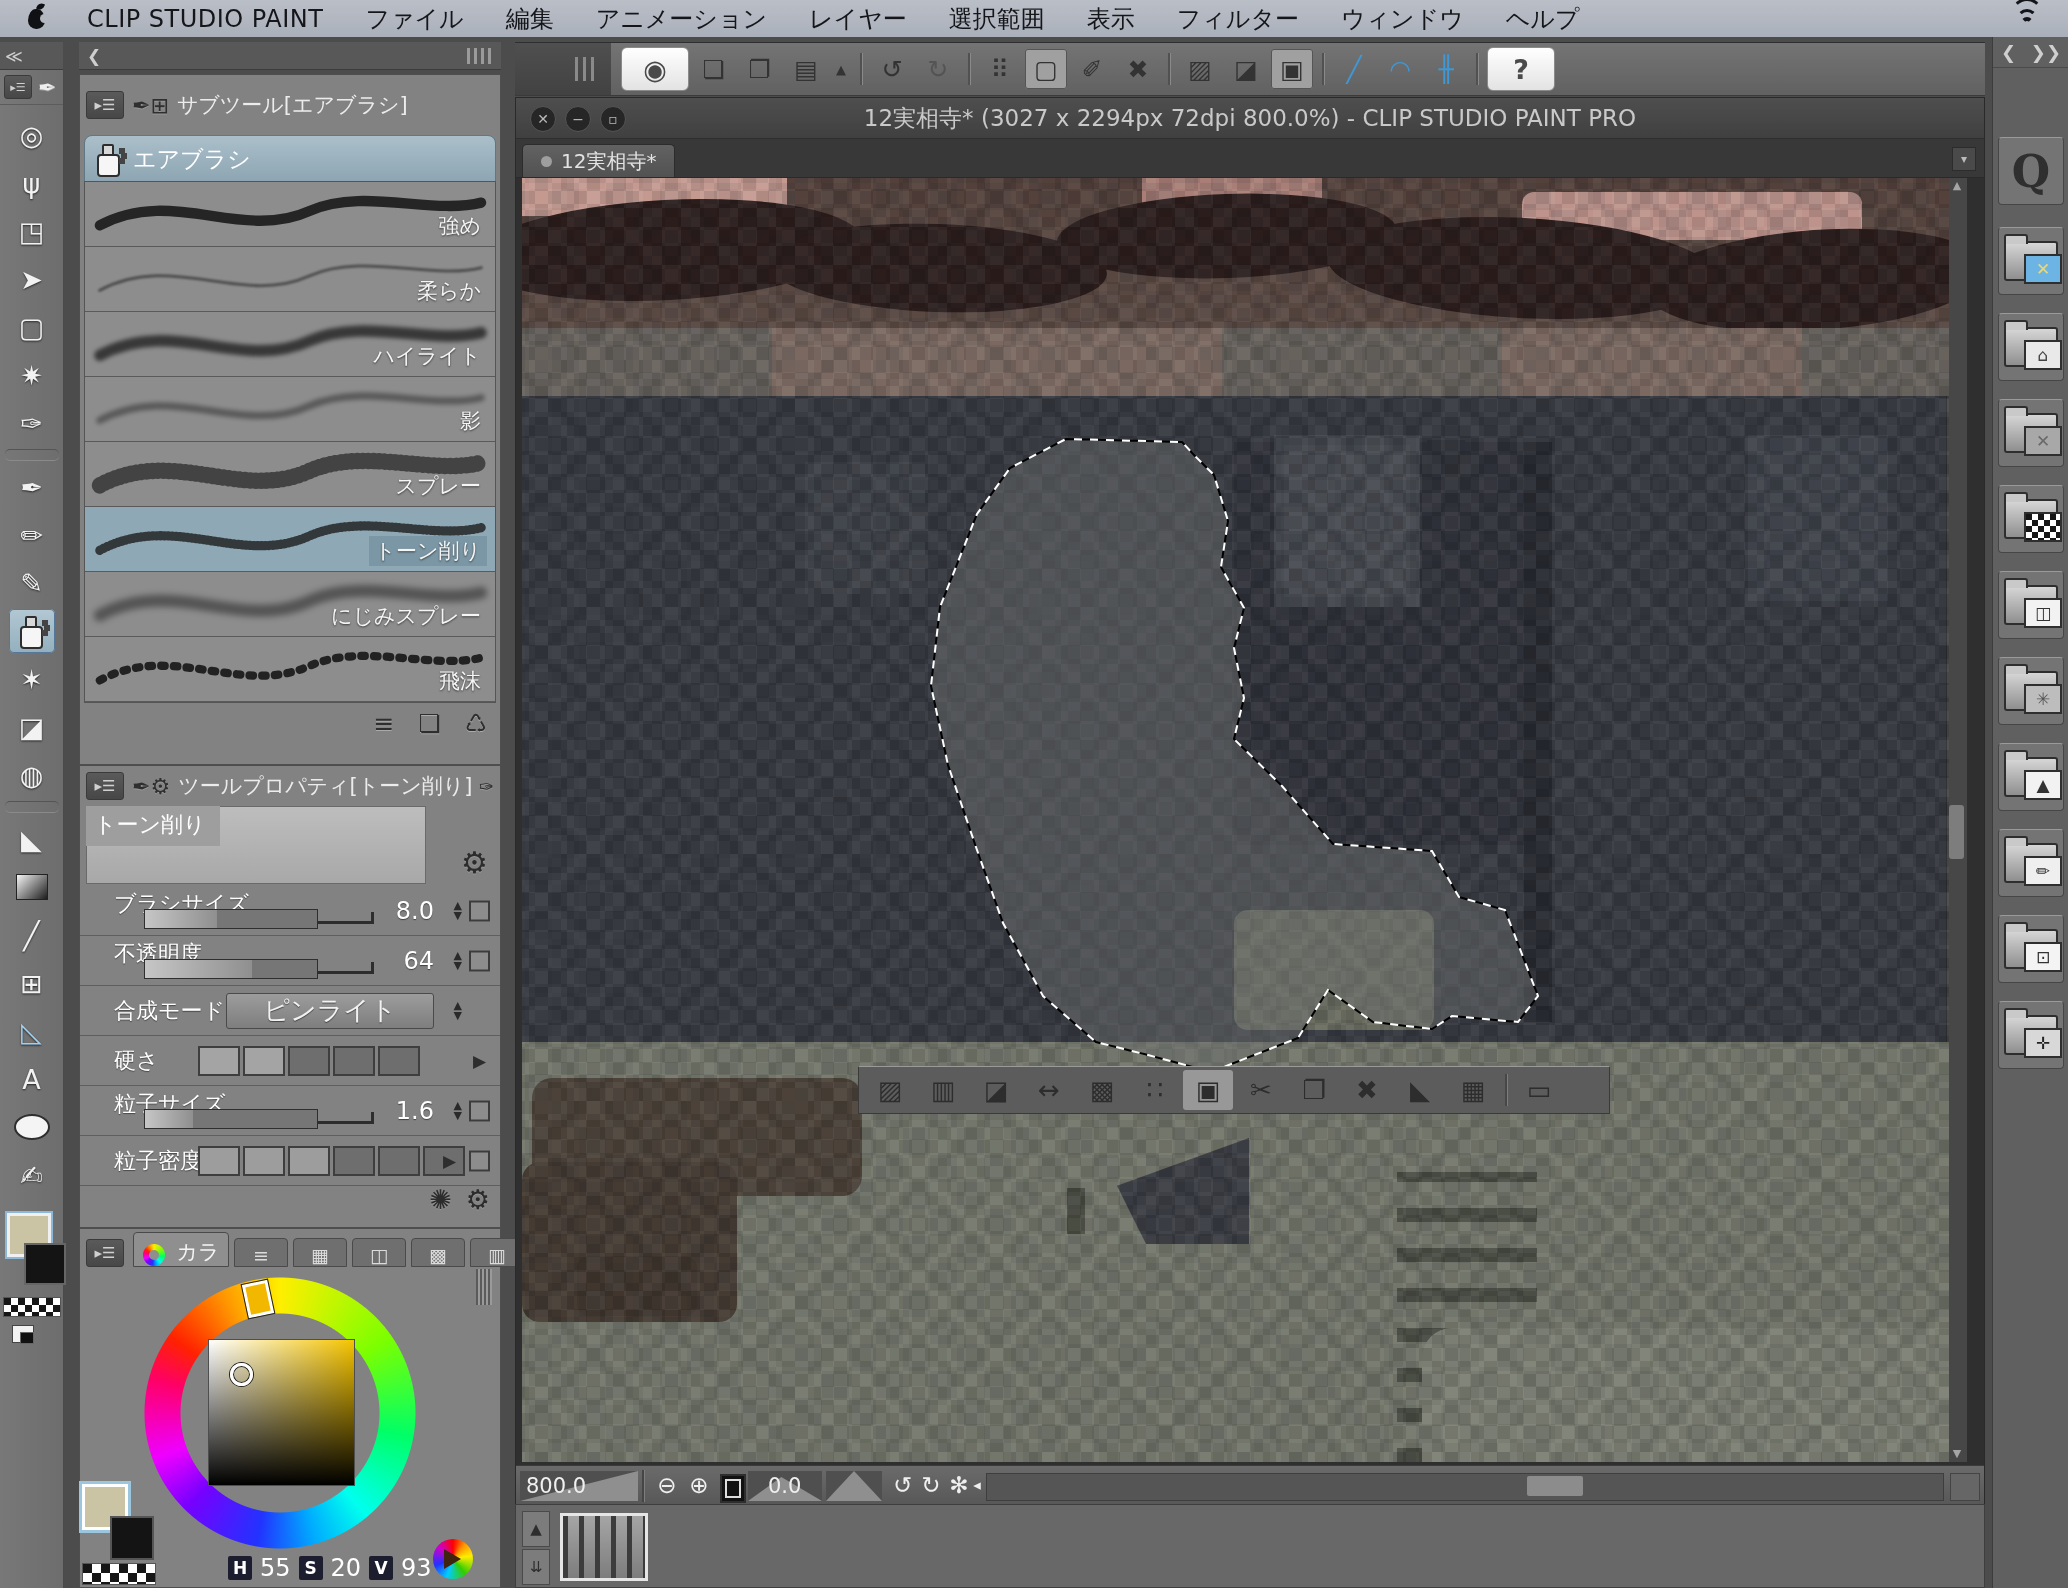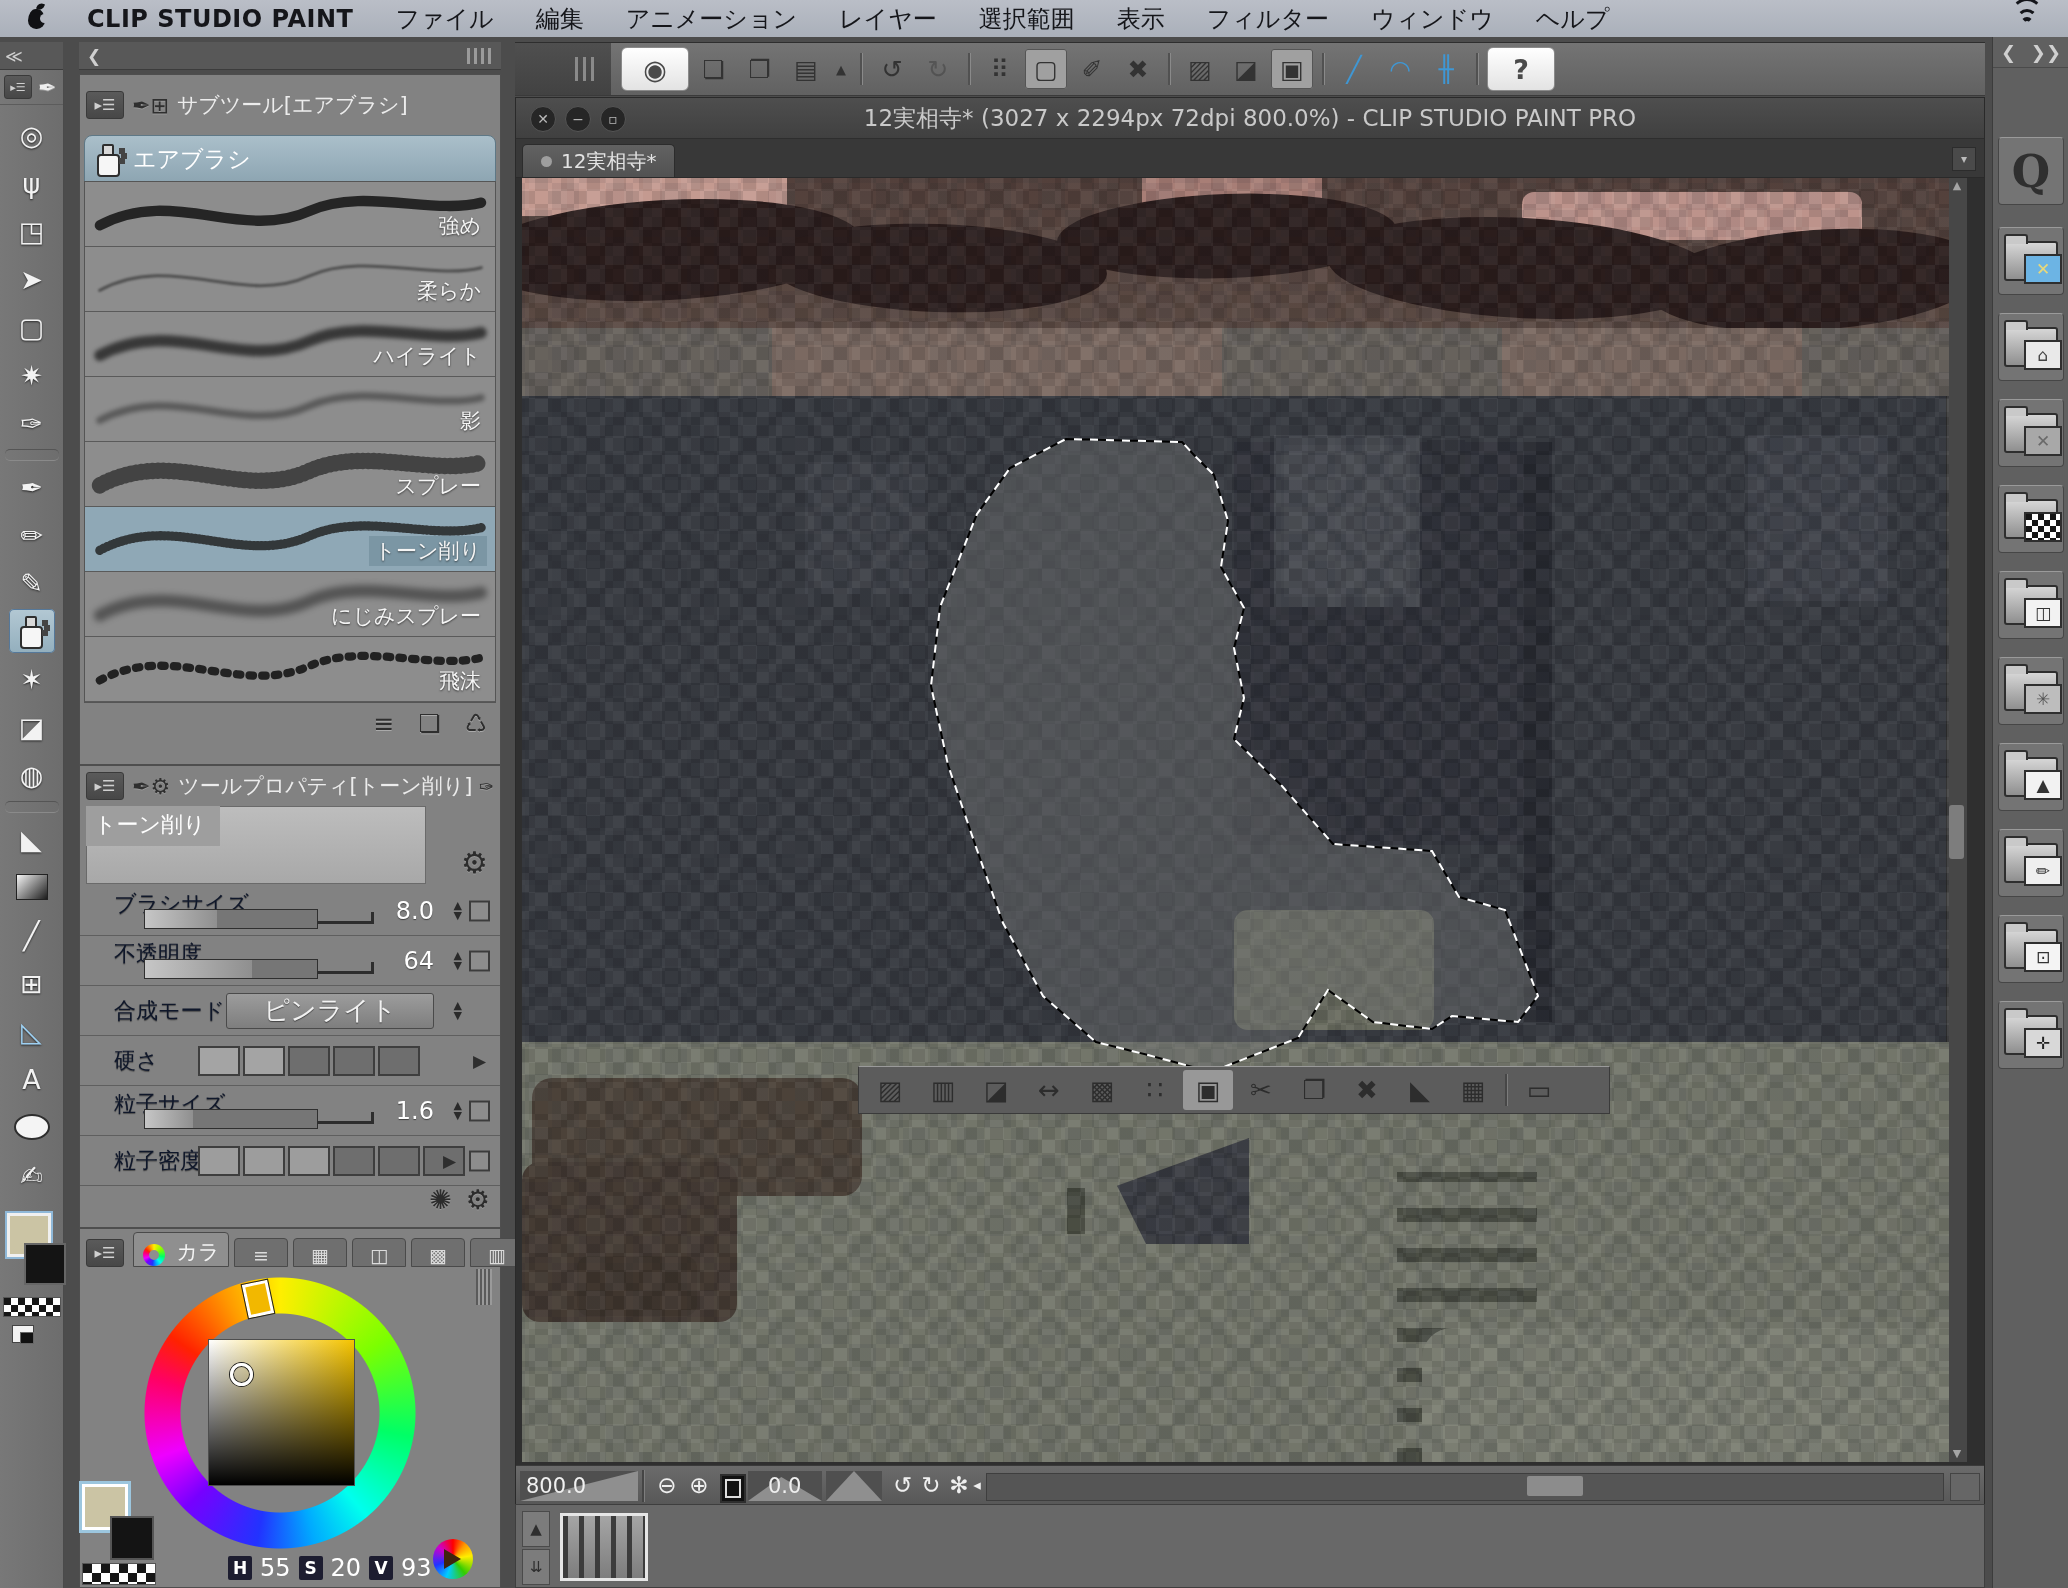--- a/index.html
+++ b/index.html
@@ -2,21 +2,21 @@
 <html><head>
 <meta charset="utf-8">
 <style>
   html,body{margin:0;padding:0;background:#333;}
   .root{position:relative;width:2068px;height:1588px;overflow:hidden;background:#4c4c4c;
         font-family:"DejaVu Sans","Liberation Sans",sans-serif;-webkit-font-smoothing:antialiased;}
   .abs{position:absolute;}
   
   .menubar{position:absolute;left:0;top:0;width:2068px;height:37px;background:linear-gradient(#babec7,#aab0ba);
            display:flex;align-items:center;gap:42px;padding-left:28px;box-sizing:border-box;color:#15161a;font-size:24px;}
-  .menubar .appname{font-weight:bold;letter-spacing:.5px;}
+  .menubar .appname{font-weight:normal;letter-spacing:.5px;}
   .menubar .mitem{white-space:nowrap;}
   .apple{width:17px;height:20px;background:#101114;border-radius:46% 46% 48% 48%/58% 58% 42% 42%;position:relative;flex:0 0 auto;}
   .apple::before{content:"";position:absolute;left:9px;top:-6px;width:7px;height:7px;background:#101114;border-radius:80% 0 80% 0;transform:rotate(20deg);}
   .apple::after{content:"";position:absolute;right:-4px;top:5px;width:9px;height:9px;background:#b3b7c0;border-radius:50%;}
   .wifi{position:absolute;right:26px;top:7px;width:30px;height:23px;}
   .wifi i{position:absolute;left:50%;bottom:0;transform:translateX(-50%);border:3px solid #14151a;border-radius:50%;border-color:#14151a transparent transparent transparent;}
   .wifi i.w1{width:26px;height:26px;}
   .wifi i.w2{width:15px;height:15px;}
   .wifi i.w3{width:5px;height:5px;border-width:4px;}
   
@@ -90,21 +90,21 @@
   .brush-row[data-selected="true"] .brush-label{background:#7b96a4;}
   .subfoot{position:absolute;right:6px;display:flex;gap:10px;}
   .subfoot .fico{width:36px;height:36px;display:flex;align-items:center;justify-content:center;font-size:25px;color:#2e2e2e;text-shadow:0 1px 0 #aaa;}
   
   .nameblock{position:absolute;left:6px;right:6px;height:76px;}
   .nameblock .lightarea{position:absolute;left:0;top:0;width:338px;height:76px;background:linear-gradient(#bdbdbd,#a8a8a8);border:1px solid #6a6a6a;}
   .nameblock .chip{position:absolute;left:0;top:0;padding:4px 14px 6px 8px;background:#9e9e9e;color:#fff;font-size:22px;}
   .nameblock .wrench{position:absolute;right:6px;bottom:2px;font-size:30px;color:#2c2c2c;text-shadow:0 1px 0 #999;}
   .proplist{position:absolute;left:0;right:0;display:flex;flex-direction:column;}
   .prop-row{position:relative;height:49px;border-bottom:1px solid #5f5f5f;}
-  .prop-label{position:absolute;left:34px;top:3px;color:#0f172a;font-size:22px;text-shadow:0 1px 1px rgba(0,0,0,.45);white-space:nowrap;}
+  .prop-label{position:absolute;left:34px;top:3px;color:#ffffff;font-size:22px;text-shadow:0 1px 1px rgba(0,0,0,.45);white-space:nowrap;}
   .prop-row[data-kind="dropdown"] .prop-label,.prop-row[data-kind="segments"] .prop-label{top:50%;transform:translateY(-50%);}
   .slider{position:absolute;left:64px;bottom:6px;width:172px;height:18px;background:#767676;border:1px solid #2f2f2f;}
   .slider::after{content:"";position:absolute;left:100%;top:2px;width:54px;height:9px;border-bottom:3px solid #2d2d2d;border-right:3px solid #2d2d2d;}
   .slider-fill{display:block;height:100%;background:linear-gradient(90deg,#c6c6c6,#8f8f8f);}
   .prop-value{position:absolute;right:66px;top:50%;transform:translateY(-50%);color:#fff;font-size:24px;text-shadow:0 1px 1px rgba(0,0,0,.5);}
   .dropdown{position:absolute;left:146px;top:50%;transform:translateY(-50%);width:206px;height:34px;
             background:linear-gradient(#9c9c9c,#7e7e7e);border:1px solid #4a4a4a;border-radius:3px;
             color:#f2f2f2;font-size:26px;display:flex;align-items:center;justify-content:center;text-shadow:0 1px 1px rgba(0,0,0,.5);}
   .spin{position:absolute;right:38px;top:50%;transform:translateY(-50%);display:flex;flex-direction:column;gap:1px;color:#2a2a2a;font-size:11px;line-height:10px;text-align:center;}
   .chk{position:absolute;right:10px;top:50%;transform:translateY(-50%);width:17px;height:17px;background:#8d8d8d;border:2px solid #3c3c3c;}

